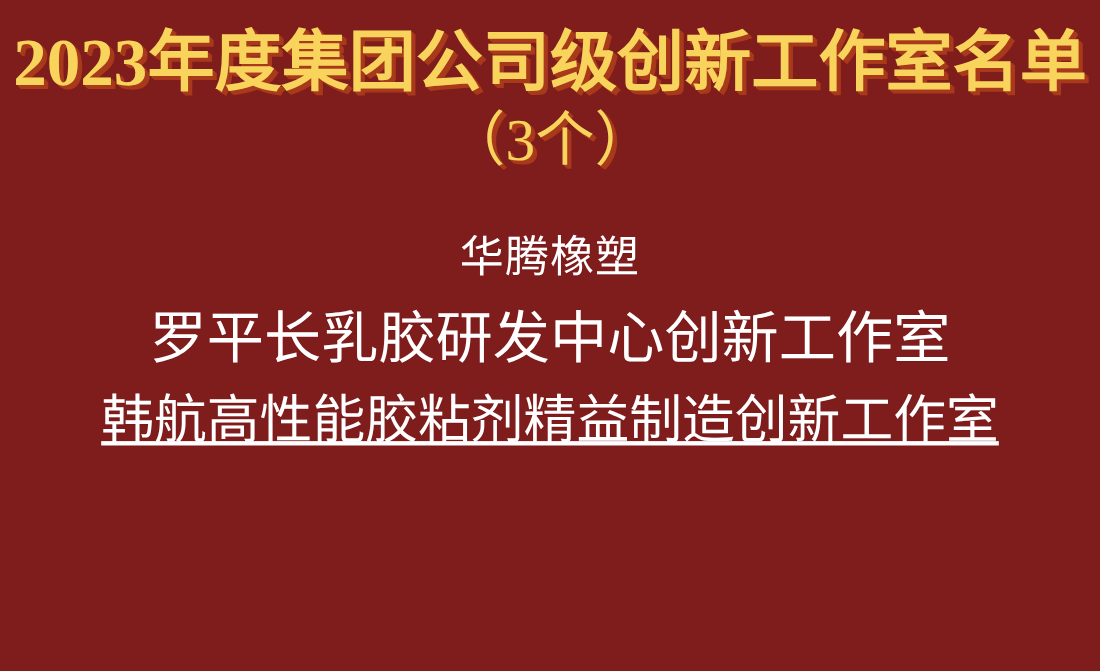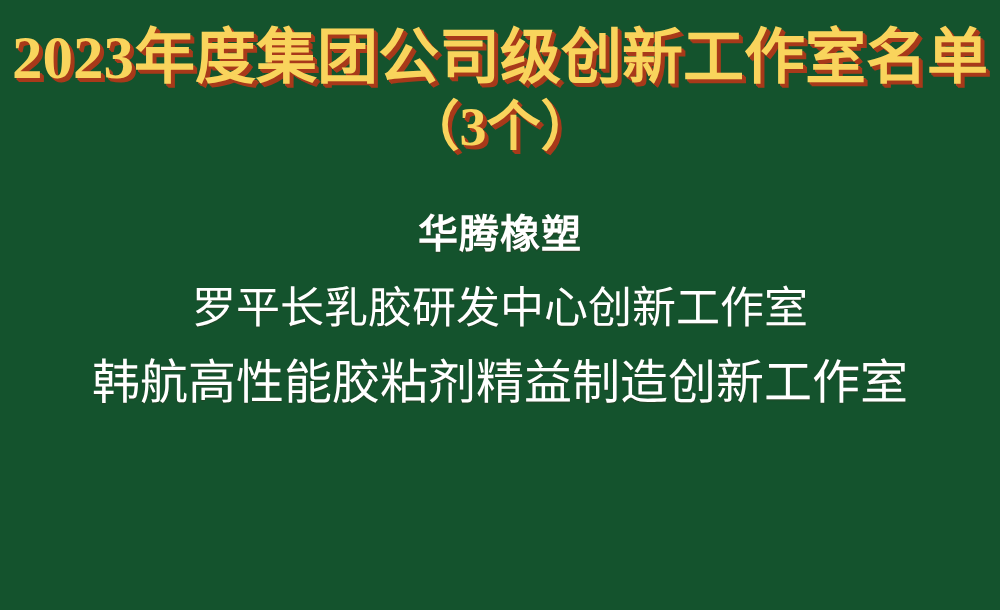--- a/index.html
+++ b/index.html
@@ -13,21 +13,21 @@
     height: 610px;
     overflow: hidden;
     font-family: "Liberation Serif", "DejaVu Serif", serif;
     background: #d80619;
   }
 
   #poster {
     position: relative;
     width: 1000px;
     height: 610px;
-    background: #14532d;
+    background: #7f1d1d;
     box-sizing: border-box;
     overflow: hidden;
   }
 
   
   .title-block {
     position: absolute;
     top: 22px;
     left: 0;
     width: 1000px;
@@ -46,21 +46,21 @@
        3px 3px 0 #a8391a,
        4px 4px 0 #a8391a,
        2px 2px 0 #b8451d;
     white-space: nowrap;
   }
 
   .poster-subtitle {
     display: block;
     margin-top: 2px;
     font-family: "Liberation Serif", "DejaVu Serif", serif;
-    font-weight: 700;
+    font-weight: 400;
     font-size: 54px;
     line-height: 62px;
     color: #f9d45c;
     text-shadow:
        3px 3px 0 #a8391a,
        4px 4px 0 #a8391a,
        2px 2px 0 #b8451d;
     white-space: nowrap;
   }
 
@@ -74,43 +74,44 @@
   }
 
   .group {
     width: 100%;
     text-align: center;
   }
 
   .group-name {
     display: block;
     font-family: "DejaVu Sans", "Liberation Sans", sans-serif;
-    font-weight: 700;
+    font-weight: 400;
     font-size: 40px;
     line-height: 76px;
     color: #ffffff;
     letter-spacing: 1px;
     white-space: nowrap;
     text-shadow: 0 1px 1px rgba(120,0,10,0.25);
   }
 
   .studio-name {
     display: block;
     font-family: "Liberation Serif", "DejaVu Serif", serif;
     font-weight: 400;
-    font-size: 44px;
+    font-size: 52px;
     line-height: 74px;
     color: #ffffff;
     letter-spacing: 0px;
     white-space: nowrap;
     text-shadow: 0 1px 1px rgba(120,0,10,0.2);
   }
 
   .studio-name.wide {
     font-size: 48px;
+    text-decoration: underline;
   }
 </style>
 </head>
 <body>
 
 <div id="poster">
 
   <div class="title-block">
     <span class="poster-title">2023年度集团公司级创新工作室名单</span>
     <span class="poster-subtitle">（3个）</span>

